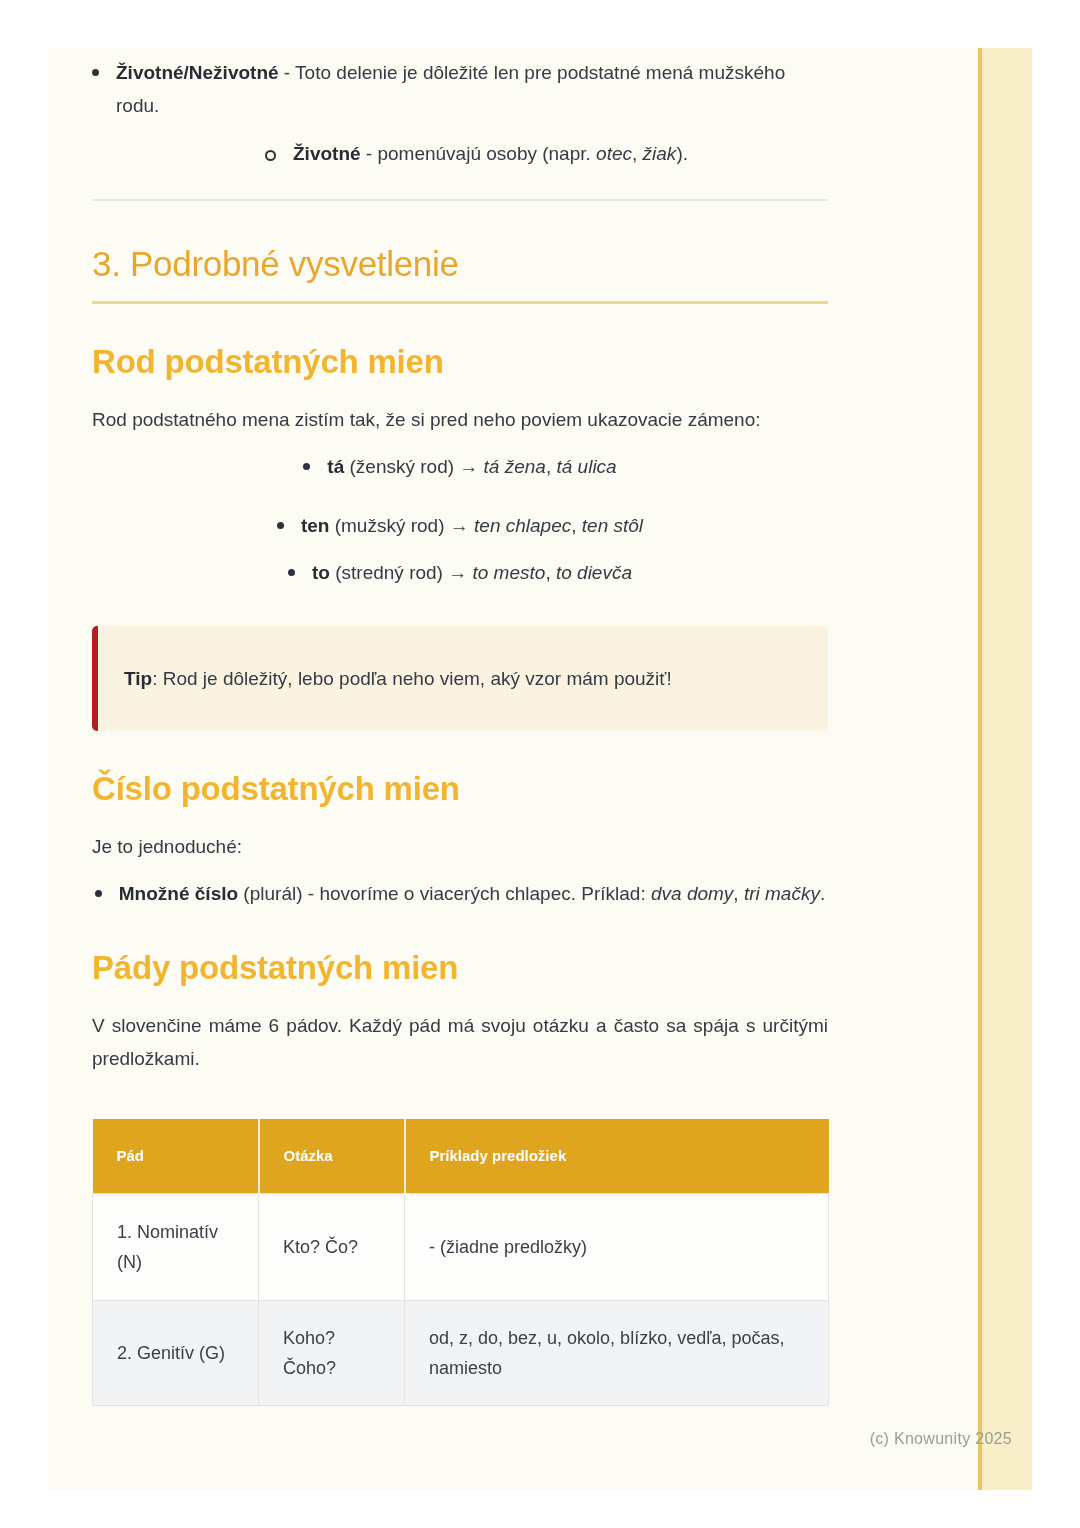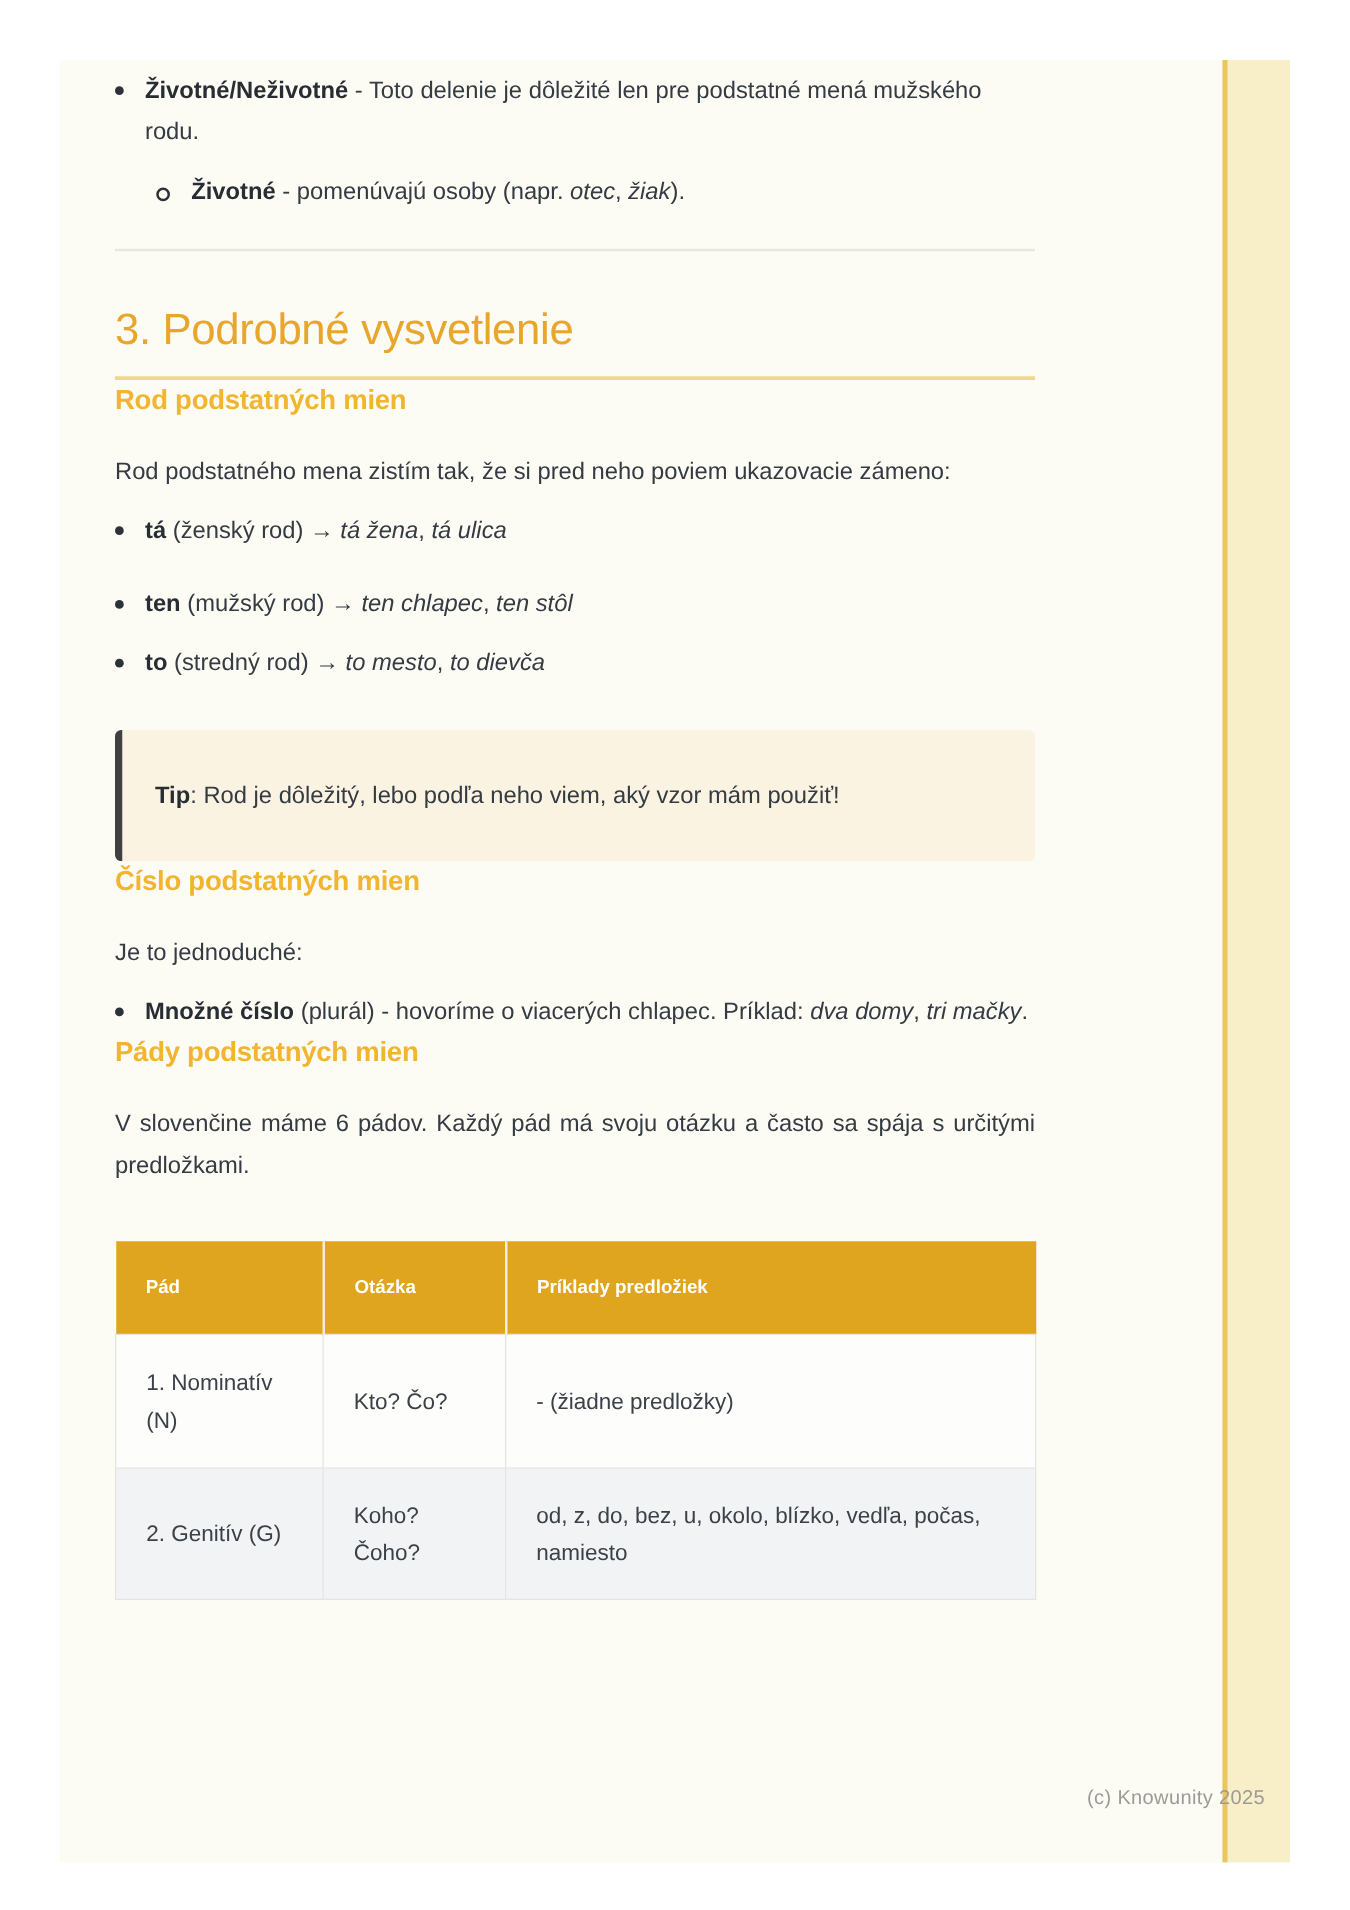--- a/index.html
+++ b/index.html
@@ -21,51 +21,52 @@
   }
   .content{position:absolute;left:44px;top:0;width:736px;}
 
   
   p,h1,h2{margin:0;}
   .body-text{font-size:19px;line-height:33px;color:#343b43;}
   .rich-b{font-weight:bold;color:#272d33;}
   .rich-i{font-style:italic;}
 
   
-  .li{display:flex;align-items:flex-start;}
+  .li{display:flex;align-items:flex-start;justify-content:center;}
   .li .marker{flex:0 0 auto;margin-right:17px;margin-top:13px;}
   .marker.dot{width:7px;height:7px;border-radius:50%;background:#2c3238;}
   .marker.circle{width:7px;height:7px;border-radius:50%;border:2px solid #2c3238;background:transparent;}
   .sub-li{margin-left:33px;}
 
   .intro-list{padding-top:8px;}
   .intro-list .sub-li{margin-top:15px;}
 
   .divider{margin-top:29px;height:2px;background:#e7e7e2;border:0;}
 
   h1.doc-h1{
     margin-top:43px;
     font-size:35px;line-height:40px;font-weight:normal;color:#e9a62d;
     letter-spacing:-0.3px;
     padding-bottom:17px;border-bottom:3px solid #ecd98f;
   }
   h2.doc-h2{
-    font-size:22px;line-height:32px;font-weight:bold;color:#f1b52f;
+    margin-top:42px;
+    font-size:33px;line-height:32px;font-weight:bold;color:#f1b52f;
     letter-spacing:-0.2px;
   }
   .lead{margin-top:25px;}
 
   .spaced-list .li{margin-top:14px;}
   .spaced-list .li.first{margin-top:26px;}
 
   
   .tip{
     margin-top:37px;
     background:#faf3e1;
-    border-left:6px solid #404040;
+    border-left:6px solid #b91c1c;
     border-radius:5px;
     padding:36px 26px;
   }
 
   .justified{text-align:justify;}
 
   
   table.cases{
     margin-top:44px;width:736px;border-collapse:collapse;table-layout:fixed;
     font-size:18px;line-height:30px;

